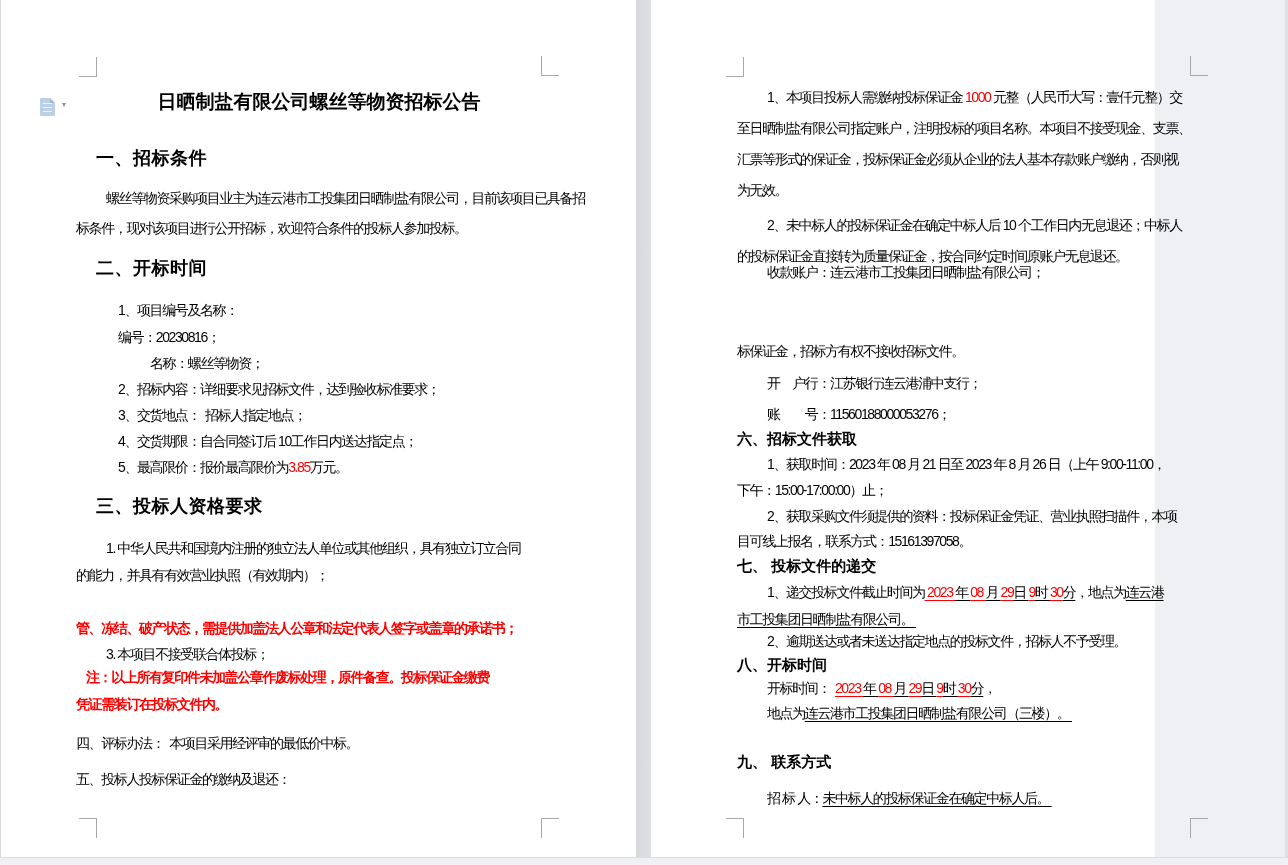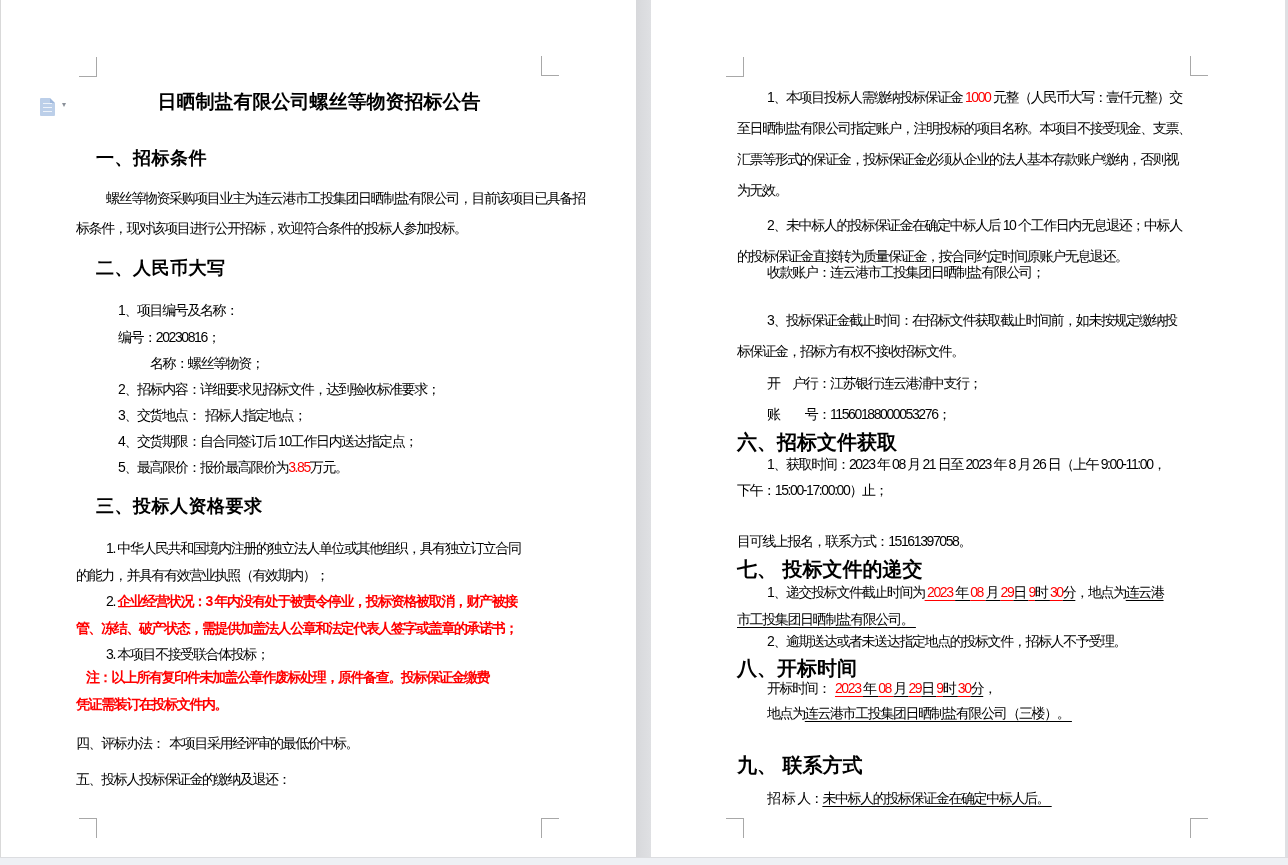--- a/index.html
+++ b/index.html
@@ -1,36 +1,36 @@
 <!DOCTYPE html>
 <html><head>
 <meta charset="utf-8">
 <style>
   html,body{margin:0;padding:0;background:#eef0f4;}
   #canvas{position:relative;width:1288px;height:865px;overflow:hidden;background:#eef0f4;
           font-family:"Liberation Sans","DejaVu Sans",sans-serif;}
   .page{position:absolute;top:0;height:857px;background:#ffffff;}
   #page-left{left:0;width:636px;border-left:1px solid #d9d9d9;}
-  #page-right{left:651px;width:634px;}
+  #page-right{left:651px;width:504px;}
   #page-gap{position:absolute;left:636px;top:0;width:15px;height:857px;
             background:linear-gradient(to right,#d7d8db,#dfe0e3);}
   #right-edge{position:absolute;left:1285px;top:0;width:3px;height:857px;background:#dfe0e3;}
   #bottom-gutter{position:absolute;left:0;top:857px;width:1288px;height:8px;
                  background:#eef0f4;border-top:1px solid #dcdde0;}
   
   .crop{position:absolute;width:17px;height:19px;}
   .crop.tl{border-right:1px solid #a8a8a8;border-bottom:1px solid #a8a8a8;}
   .crop.tr{border-left:1px solid #a8a8a8;border-bottom:1px solid #a8a8a8;}
   .crop.bl{border-right:1px solid #a8a8a8;border-top:1px solid #a8a8a8;}
   .crop.br{border-left:1px solid #a8a8a8;border-top:1px solid #a8a8a8;}
   
   .line{position:absolute;white-space:pre;color:#000;line-height:1.25;}
   .title{font-size:19px;font-weight:bold;letter-spacing:0px;}
   .h1{font-size:18px;font-weight:bold;letter-spacing:0.5px;}
-  .h2{font-size:20px;font-weight:bold;letter-spacing:0px;}
+  .h2{font-size:15px;font-weight:bold;letter-spacing:0px;}
   .body{font-size:14px;letter-spacing:-1.4px;}
   .center{left:0;right:0;text-align:center;}
   .red{color:#ff0000;}
   .b{font-weight:bold;}
   .u{text-decoration:underline;text-underline-offset:3px;}
   
   #paste-btn{position:absolute;left:38px;top:97px;width:36px;height:24px;cursor:pointer;}
   .clip{position:absolute;left:2px;top:1px;width:15px;height:18px;background:#bccfe9;
         border-radius:1px;}
   .clip:before{content:"";position:absolute;right:0;top:0;border-style:solid;
@@ -42,55 +42,54 @@
 </head>
 <body>
 
 <div id="canvas">
 
   <div id="page-left" class="page">
       <div class="line title center" style="top: 90px;"><span>日晒制盐有限公司螺丝等物资招标公告</span></div>
       <div class="line h1" style="top: 147px; left: 95px;"><span>一、招标条件</span></div>
       <div class="line body" style="top: 190px; left: 105px;"><span>螺丝等物资采购项目业主为连云港市工投集团日晒制盐有限公司，目前该项目已具备招</span></div>
       <div class="line body" style="top: 220px; left: 75px;"><span>标条件，现对该项目进行公开招标，欢迎符合条件的投标人参加投标。</span></div>
-      <div class="line h1" style="top: 257px; left: 95px;"><span>二、人民币大写</span></div>
+      <div class="line h1" style="top: 257px; left: 95px;"><span>二、开标时间</span></div>
       <div class="line body" style="top: 302px; left: 117px;"><span>1、项目编号及名称：</span></div>
       <div class="line body" style="top: 329px; left: 117px;"><span>编号：20230816；</span></div>
       <div class="line body" style="top: 355px; left: 117px; margin-left: 32px;"><span>名称：螺丝等物资；</span></div>
       <div class="line body" style="top: 381px; left: 117px;"><span>2、招标内容：详细要求见招标文件，达到验收标准要求；</span></div>
       <div class="line body" style="top: 407px; left: 117px;"><span>3、交货地点：  招标人指定地点；</span></div>
       <div class="line body" style="top: 433px; left: 117px;"><span>4、交货期限：自合同签订后 10工作日内送达指定点；</span></div>
       <div class="line body" style="top: 459px; left: 117px;"><span>5、最高限价：报价最高限价为</span><span class="red">3.85</span><span>万元。</span></div>
       <div class="line h1" style="top: 495px; left: 95px;"><span>三、投标人资格要求</span></div>
       <div class="line body" style="top: 540px; left: 105px;"><span>1. 中华人民共和国境内注册的独立法人单位或其他组织，具有独立订立合同</span></div>
       <div class="line body" style="top: 567px; left: 75px;"><span>的能力，并具有有效营业执照（有效期内）；</span></div>
-      <div class="line body" style="top: 593px; left: 105px;"><span>2. </span><span class="red b">企业经营状况：3 年内没有处于被责令停业，投标资格被取消，财产被接</span></div>
       <div class="line body" style="top: 620px; left: 75px;"><span class="red b">管、冻结、破产状态，需提供加盖法人公章和法定代表人签字或盖章的承诺书；</span></div>
       <div class="line body" style="top: 646px; left: 105px;"><span>3. 本项目不接受联合体投标；</span></div>
       <div class="line body" style="top: 669px; left: 85px;"><span class="red b">注：以上所有复印件未加盖公章作废标处理，原件备查。投标保证金缴费</span></div>
       <div class="line body" style="top: 696px; left: 75px;"><span class="red b">凭证需装订在投标文件内。</span></div>
       <div class="line body" style="top: 735px; left: 75px;"><span>四、评标办法：  本项目采用经评审的最低价中标。</span></div>
       <div class="line body" style="top: 771px; left: 75px;"><span>五、投标人投标保证金的缴纳及退还：</span></div>
     </div>
   <div id="page-gap"></div>
   <div id="page-right" class="page">
       <div class="line body" style="top: 89px; left: 116px;"><span>1、本项目投标人需缴纳投标保证金 </span><span class="red">1000</span><span> 元整（人民币大写：壹仟元整）交</span></div>
       <div class="line body" style="top: 120px; left: 86px;"><span>至日晒制盐有限公司指定账户，注明投标的项目名称。本项目不接受现金、支票、</span></div>
       <div class="line body" style="top: 151px; left: 86px;"><span>汇票等形式的保证金，投标保证金必须从企业的法人基本存款账户缴纳，否则视</span></div>
       <div class="line body" style="top: 182px; left: 86px;"><span>为无效。</span></div>
       <div class="line body" style="top: 217px; left: 116px;"><span>2、未中标人的投标保证金在确定中标人后 10 个工作日内无息退还；中标人</span></div>
       <div class="line body" style="top: 248px; left: 86px;"><span>的投标保证金直接转为质量保证金，按合同约定时间原账户无息退还。</span></div>
       <div class="line body" style="top: 264px; left: 116px;"><span>收款账户：连云港市工投集团日晒制盐有限公司；</span></div>
-      <div class="line body" style="top: 312px; left: 116px;"><span>3、投标保证金截止时间：在招标文件获取截止时间前，如未按规定缴纳投</span></div>
       <div class="line body" style="top: 343px; left: 86px;"><span>标保证金，招标方有权不接收招标文件。</span></div>
       <div class="line body" style="top: 375px; left: 116px;"><span>开　户行：江苏银行连云港浦中支行；</span></div>
       <div class="line body" style="top: 406px; left: 116px;"><span>账　　号：11560188000053276；</span></div>
       <div class="line h2" style="top: 430px; left: 86px;"><span>六、招标文件获取</span></div>
       <div class="line body" style="top: 456px; left: 116px;"><span>1、获取时间：2023 年 08 月 21 日至 2023 年 8 月 26 日（上午 9:00-11:00，</span></div>
       <div class="line body" style="top: 482px; left: 86px;"><span>下午：15:00-17:00:00）止；</span></div>
+      <div class="line body" style="top: 508px; left: 116px;"><span>2、获取采购文件须提供的资料：投标保证金凭证、营业执照扫描件，本项</span></div>
       <div class="line body" style="top: 533px; left: 86px;"><span>目可线上报名，联系方式：15161397058。</span></div>
       <div class="line h2" style="top: 557px; left: 86px;"><span>七、 投标文件的递交</span></div>
       <div class="line body" style="top: 584px; left: 116px;"><span>1、递交投标文件截止时间为</span><span class="red u"> 2023 </span><span class="u">年 </span><span class="red u">08 </span><span class="u">月 </span><span class="red u">29</span><span class="u">日 </span><span class="red u">9</span><span class="u">时 </span><span class="red u">30</span><span class="u">分</span><span>，地点为</span><span class="u">连云港</span></div>
       <div class="line body" style="top: 611px; left: 86px;"><span class="u">市工投集团日晒制盐有限公司。 </span></div>
       <div class="line body" style="top: 633px; left: 116px;"><span>2、逾期送达或者未送达指定地点的投标文件，招标人不予受理。</span></div>
       <div class="line h2" style="top: 656px; left: 86px;"><span>八、开标时间</span></div>
       <div class="line body" style="top: 680px; left: 116px;"><span>开标时间：  </span><span class="red u">2023 </span><span class="u">年 </span><span class="red u">08 </span><span class="u">月 </span><span class="red u">29</span><span class="u">日 </span><span class="red u">9</span><span class="u">时 </span><span class="red u">30</span><span class="u">分</span><span>，</span></div>
       <div class="line body" style="top: 705px; left: 116px;"><span>地点为</span><span class="u">连云港市工投集团日晒制盐有限公司（三楼）。 </span></div>
       <div class="line h2" style="top: 753px; left: 86px;"><span>九、 联系方式</span></div>
       <div class="line body" style="top: 790px; left: 116px;"><span>招 标 人：</span><span class="u">未中标人的投标保证金在确定中标人后。 </span></div>

